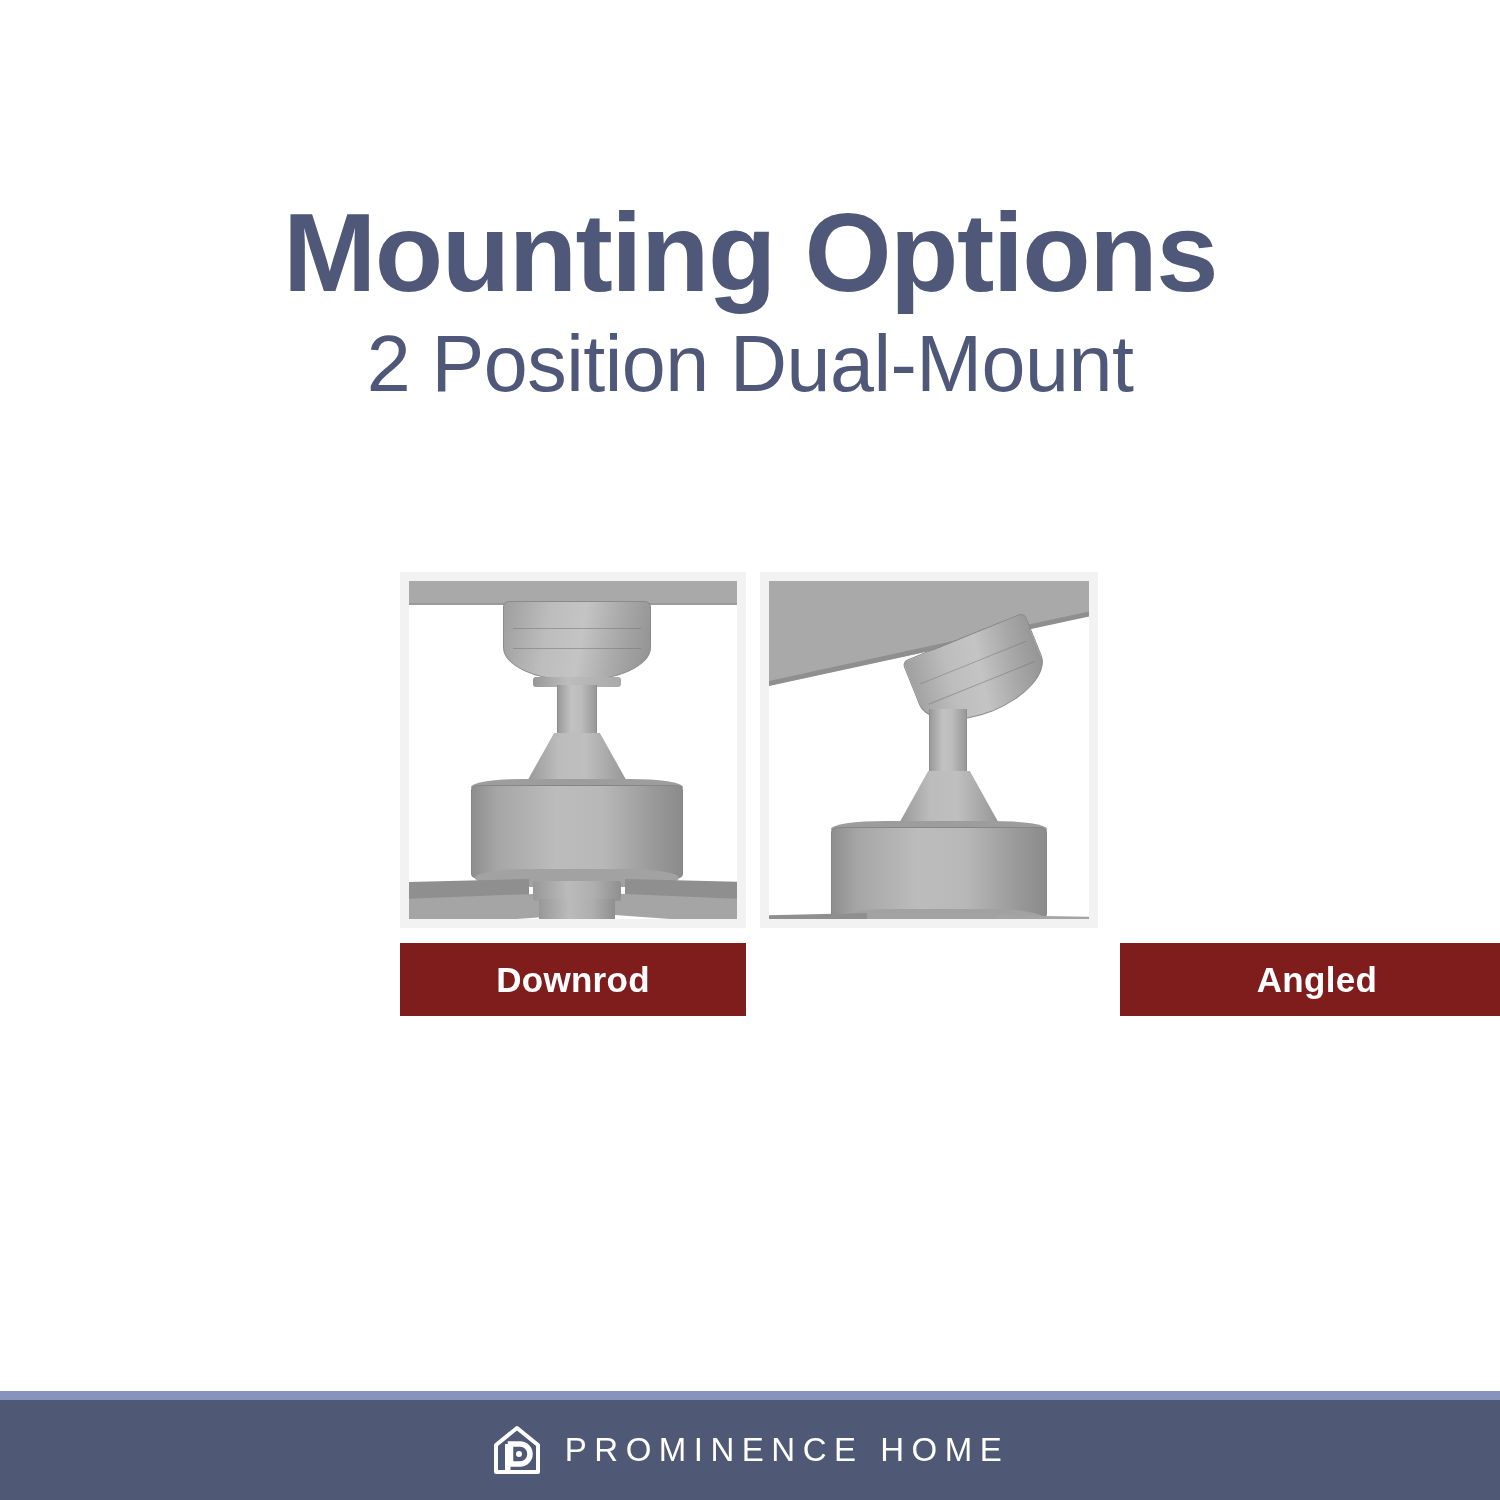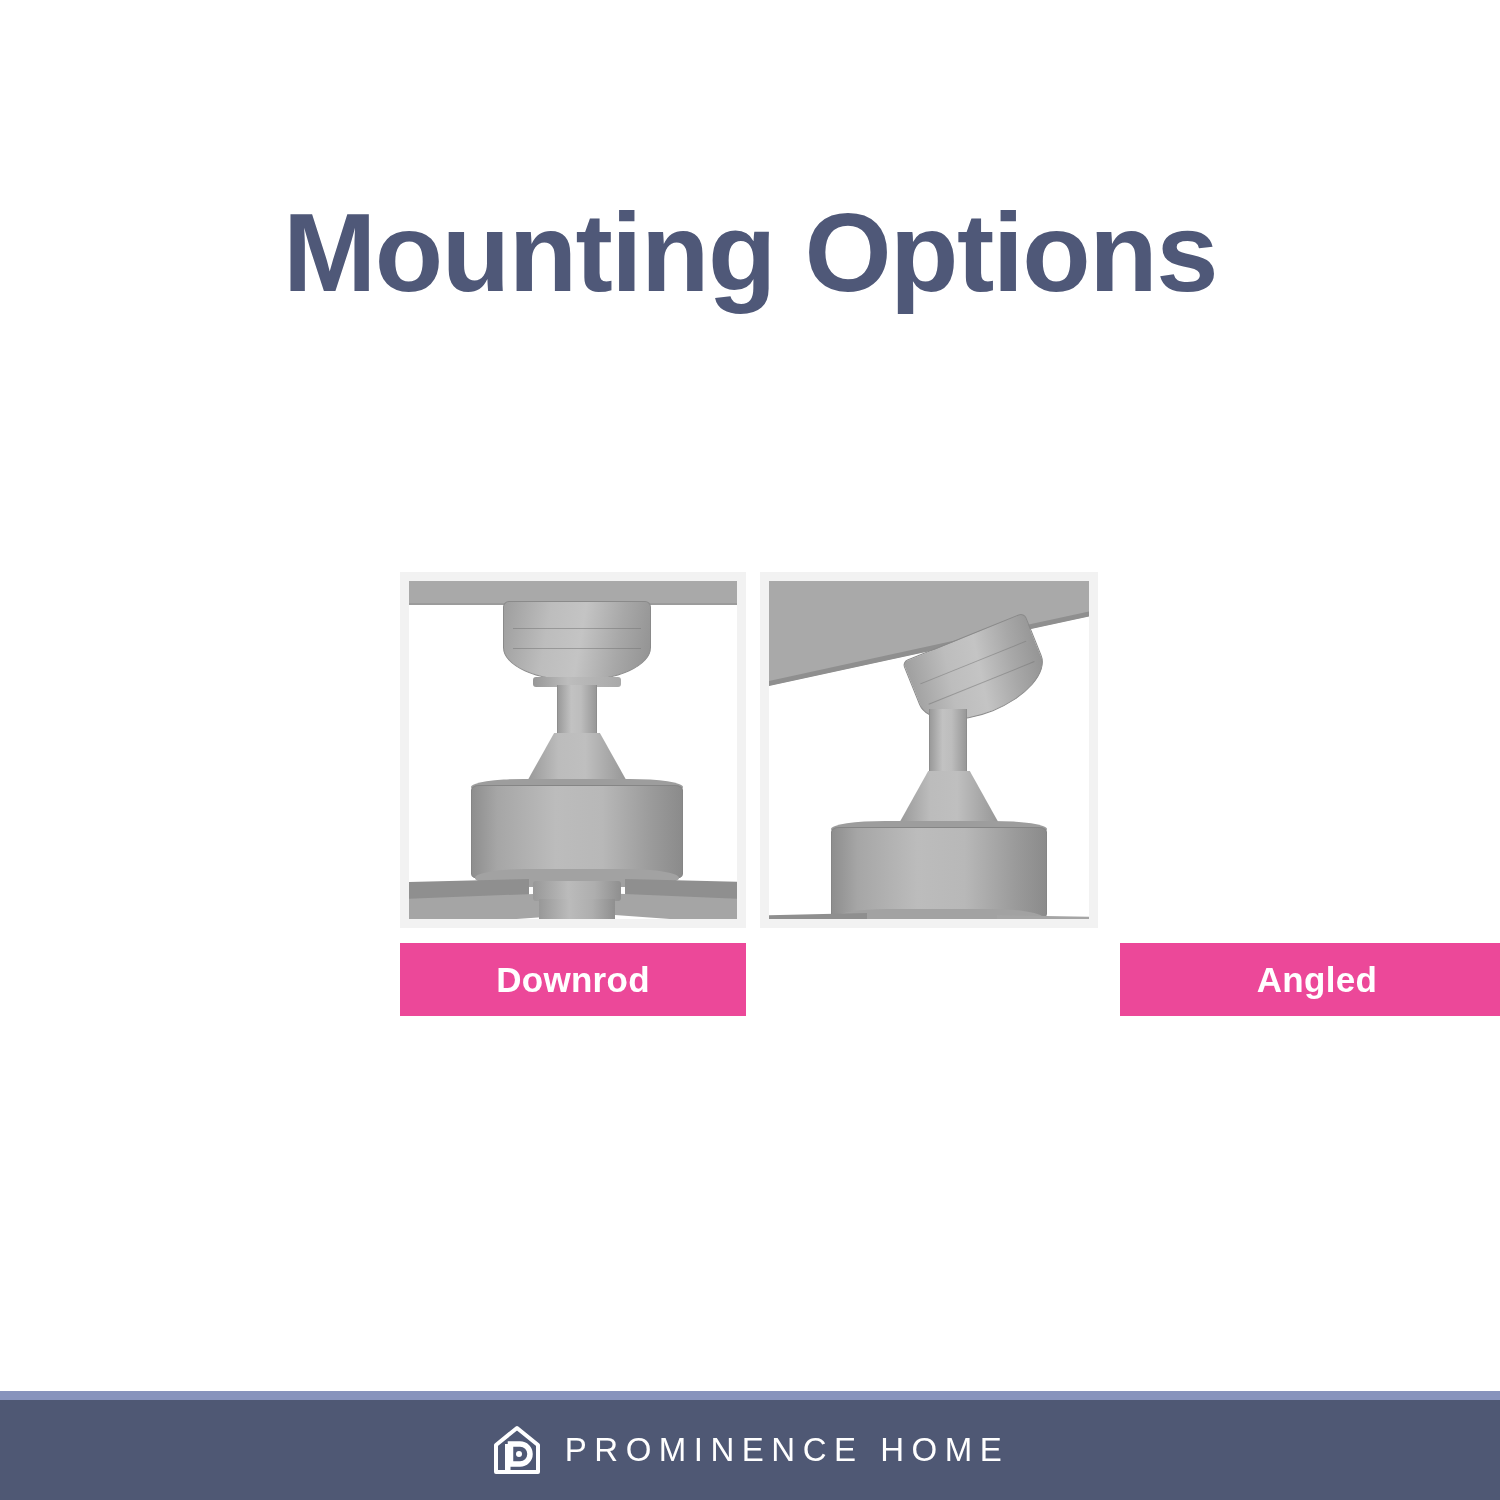--- a/index.html
+++ b/index.html
@@ -166,21 +166,21 @@
     position: absolute;
     background: linear-gradient(90deg, #989898 0%, #bbbbbb 40%, #aeaeae 70%, #8f8f8f 100%);
     border-radius: 3px;
   }
 
   
   .label-btn {
     position: absolute;
     top: 371px;
     height: 73px;
-    background: #ec4899;
+    background: #7f1d1d;
     color: #ffffff;
     display: flex;
     align-items: center;
     justify-content: center;
     font-size: 35px;
     font-weight: 700;
     letter-spacing: 0.3px;
     font-family: "Liberation Sans", sans-serif;
   }
   .btn-left  { left: 0px;   width: 346px; }
@@ -223,20 +223,21 @@
     letter-spacing: 7.5px;
     font-family: "Liberation Sans", sans-serif;
     white-space: nowrap;
   }
 </style>
 </head>
 <body>
 
 <div class="header">
   <h1 class="title">Mounting Options</h1>
+  <h2 class="subtitle">2 Position Dual-Mount</h2>
 </div>
 
 <div class="panels">
 
   <div class="card card-left">
     <div class="figure">
       <div class="figure-inner">
 
         <div class="ceiling-flat"></div>
 

